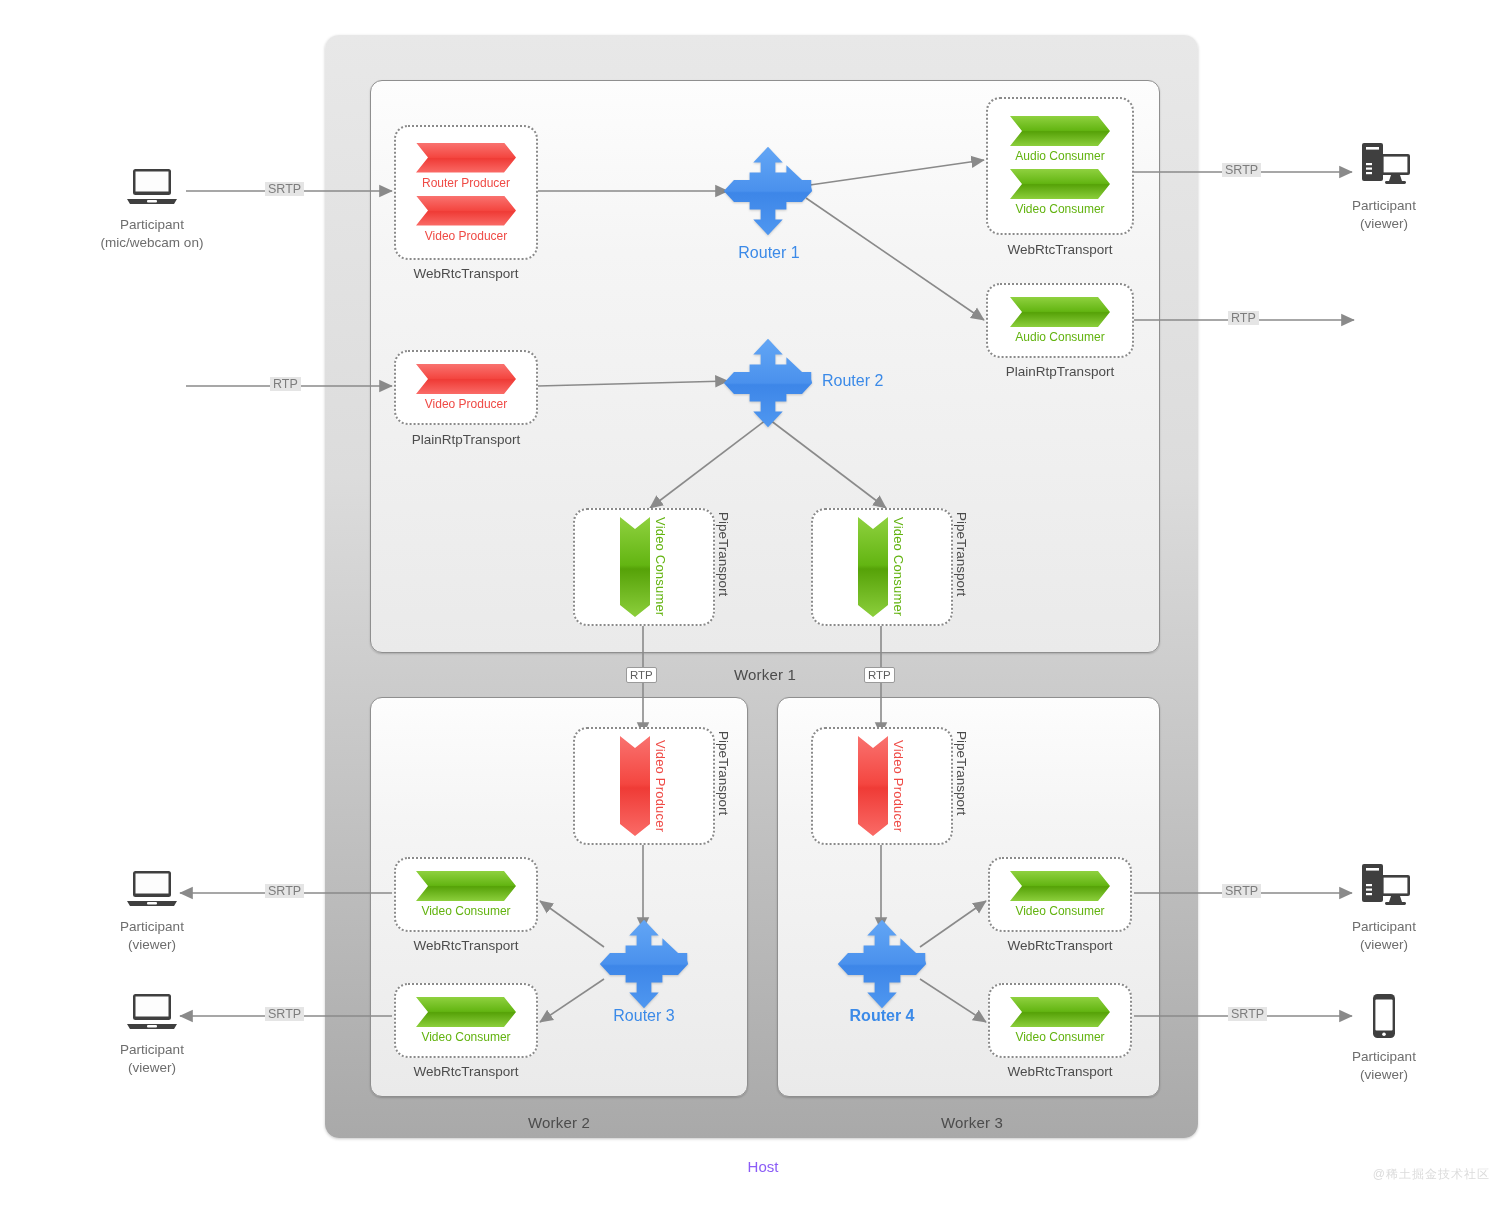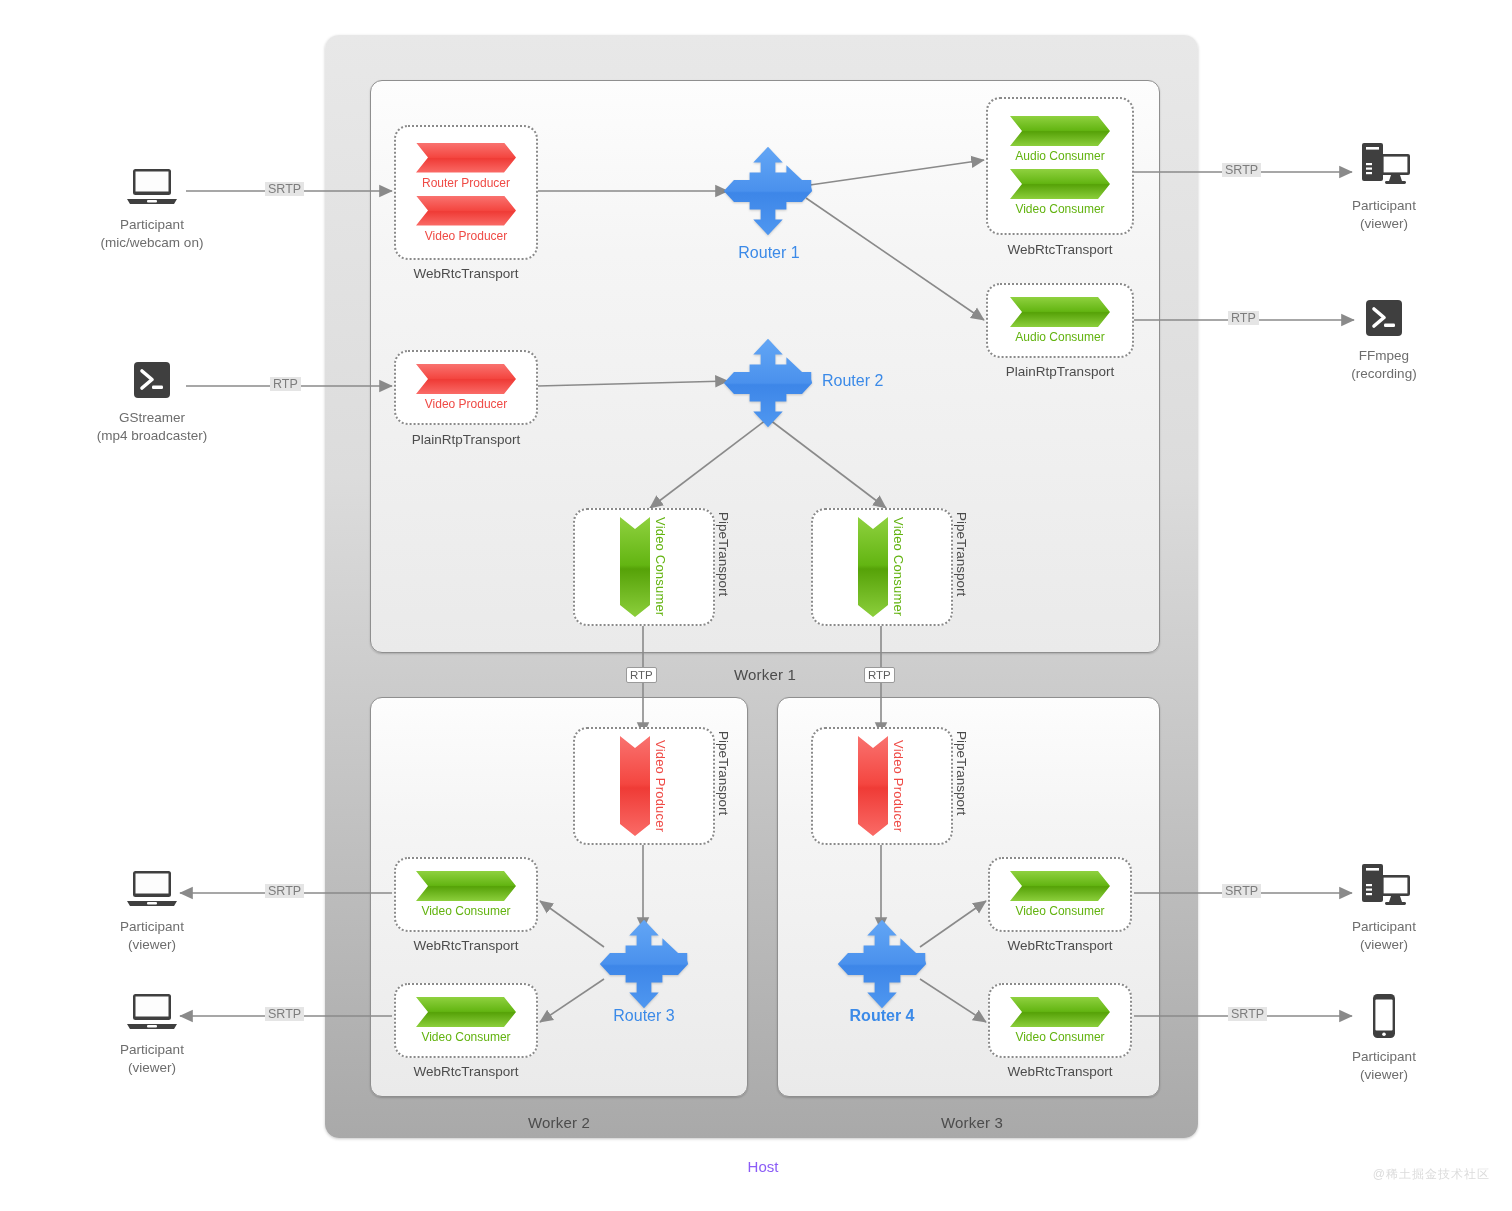--- a/index.html
+++ b/index.html
@@ -191,33 +191,20 @@
         <path d="M2 32 h50 l-3 5 H5 Z" fill="#3f3f3f"></path>
         <rect x="22" y="33" width="10" height="2.6" rx="1" fill="#fdfdfd"></rect>
       </svg>
     </span>
     <div class="ep-text">
       <div>Participant</div>
       <div>(mic/webcam on)</div>
     </div>
   </div>
 
-  <div class="endpoint" style="left:92px; top:360px; width:120px;">
-    <span class="ep-icon">
-      <svg width="40" height="40" viewBox="0 0 40 40">
-        <rect x="2" y="2" width="36" height="36" rx="4" fill="#3f3f3f"></rect>
-        <path d="M10 11 L20 19.5 L10 28" stroke="#fff" stroke-width="3.6" fill="none" stroke-linecap="round" stroke-linejoin="round"></path>
-        <rect x="20" y="25.5" width="11" height="3.4" rx="1.2" fill="#fff"></rect>
-      </svg>
-    </span>
-    <div class="ep-text">
-      <div>GStreamer</div>
-      <div>(mp4 broadcaster)</div>
-    </div>
-  </div>
 
   <div class="endpoint" style="left:1324px; top:142px; width:120px;">
     <span class="ep-icon">
       <svg width="54" height="46" viewBox="0 0 54 46">
         <rect x="5" y="1" width="21" height="38" rx="2" fill="#3f3f3f"></rect>
         <rect x="9" y="5" width="13" height="2.6" fill="#fff"></rect>
         <rect x="9" y="21" width="6" height="2.2" fill="#fff"></rect>
         <rect x="9" y="25.5" width="6" height="2.2" fill="#fff"></rect>
         <rect x="9" y="30" width="6" height="2.2" fill="#fff"></rect>
         <rect x="24" y="12" width="29" height="21" rx="2" fill="#3f3f3f"></rect>
@@ -225,33 +212,20 @@
         <path d="M34 33 h9 l2 6 h-13 Z" fill="#3f3f3f"></path>
         <rect x="28" y="39" width="21" height="3" rx="1.4" fill="#3f3f3f"></rect>
       </svg>
     </span>
     <div class="ep-text">
       <div>Participant</div>
       <div>(viewer)</div>
     </div>
   </div>
 
-  <div class="endpoint" style="left:1324px; top:298px; width:120px;">
-    <span class="ep-icon">
-      <svg width="40" height="40" viewBox="0 0 40 40">
-        <rect x="2" y="2" width="36" height="36" rx="4" fill="#3f3f3f"></rect>
-        <path d="M10 11 L20 19.5 L10 28" stroke="#fff" stroke-width="3.6" fill="none" stroke-linecap="round" stroke-linejoin="round"></path>
-        <rect x="20" y="25.5" width="11" height="3.4" rx="1.2" fill="#fff"></rect>
-      </svg>
-    </span>
-    <div class="ep-text">
-      <div>FFmpeg</div>
-      <div>(recording)</div>
-    </div>
-  </div>
 
   <div class="endpoint" style="left:92px; top:869px; width:120px;">
     <span class="ep-icon">
       <svg width="54" height="40" viewBox="0 0 54 40">
         <rect x="8" y="2" width="38" height="26" rx="2.5" fill="#3f3f3f"></rect>
         <rect x="10.5" y="4.5" width="33" height="20" fill="#fdfdfd"></rect>
         <path d="M2 32 h50 l-3 5 H5 Z" fill="#3f3f3f"></path>
         <rect x="22" y="33" width="10" height="2.6" rx="1" fill="#fdfdfd"></rect>
       </svg>
     </span>

